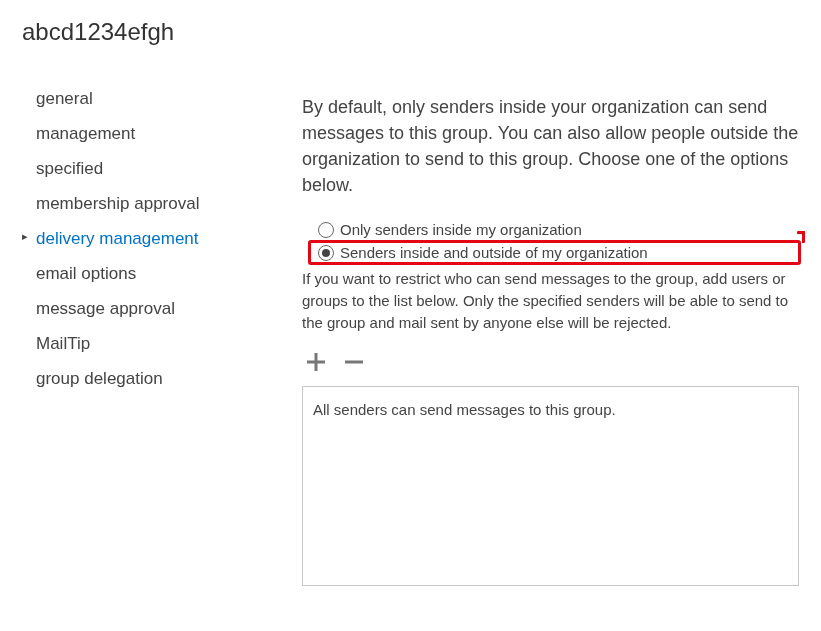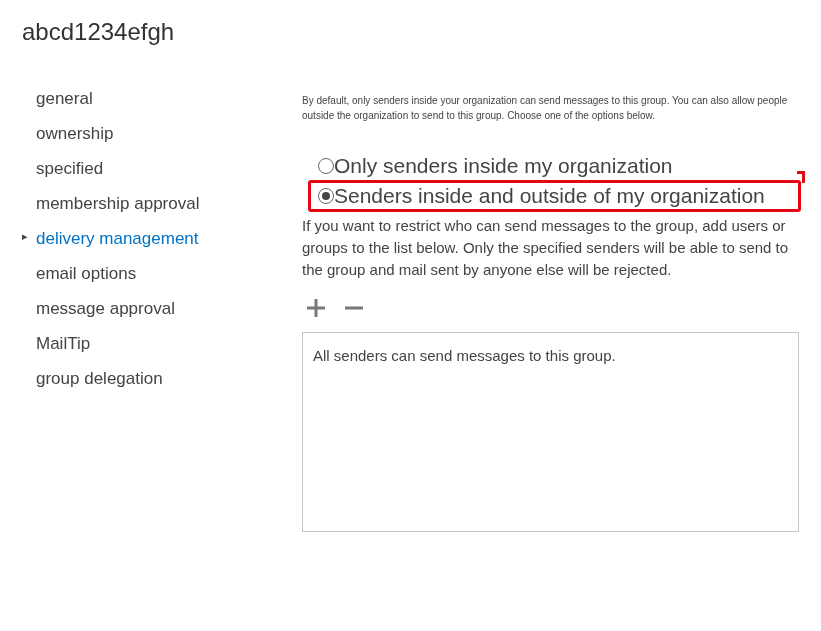--- a/index.html
+++ b/index.html
@@ -45,35 +45,36 @@
       left: 0px;
       top: 7px;
       font-size: 11px;
       color: #444;
     }
     .main {
       flex: 1;
       padding-top: 12px;
     }
     .desc {
-      font-size: 10px;
+      font-size: 18px;
       color: #444;
       line-height: 1.45;
-      margin-bottom: 28px;
+      margin-bottom: 20px;
       font-weight: 300;
     }
     .radio-group {
       margin-left: 12px;
       margin-bottom: 4px;
     }
     .radio-row {
       display: flex;
       align-items: center;
+      gap: 6px;
       padding: 3px 4px;
-      font-size: 21px;
+      font-size: 15px;
       color: #444;
       cursor: pointer;
       position: relative;
       font-weight: 300;
     }
     .radio-outer {
       width: 16px;
       height: 16px;
       border: 1.5px solid #666;
       border-radius: 50%;
@@ -146,21 +147,21 @@
   </style>
 </head>
 <body>
 
 <div class="page-title">abcd1234efgh</div>
 
 <div class="layout">
 
   <div class="sidebar">
     <div class="sidebar-item"><span>general</span></div>
-    <div class="sidebar-item"><span>ownership</span></div>
+    <div class="sidebar-item"><span>management</span></div>
     <div class="sidebar-item"><span>specified</span></div>
     <div class="sidebar-item"><span>membership approval</span></div>
     <div class="sidebar-item active"><span>delivery management</span></div>
     <div class="sidebar-item"><span>email options</span></div>
     <div class="sidebar-item"><span>message approval</span></div>
     <div class="sidebar-item"><span>MailTip</span></div>
     <div class="sidebar-item"><span>group delegation</span></div>
   </div>
 
   <div class="main">

